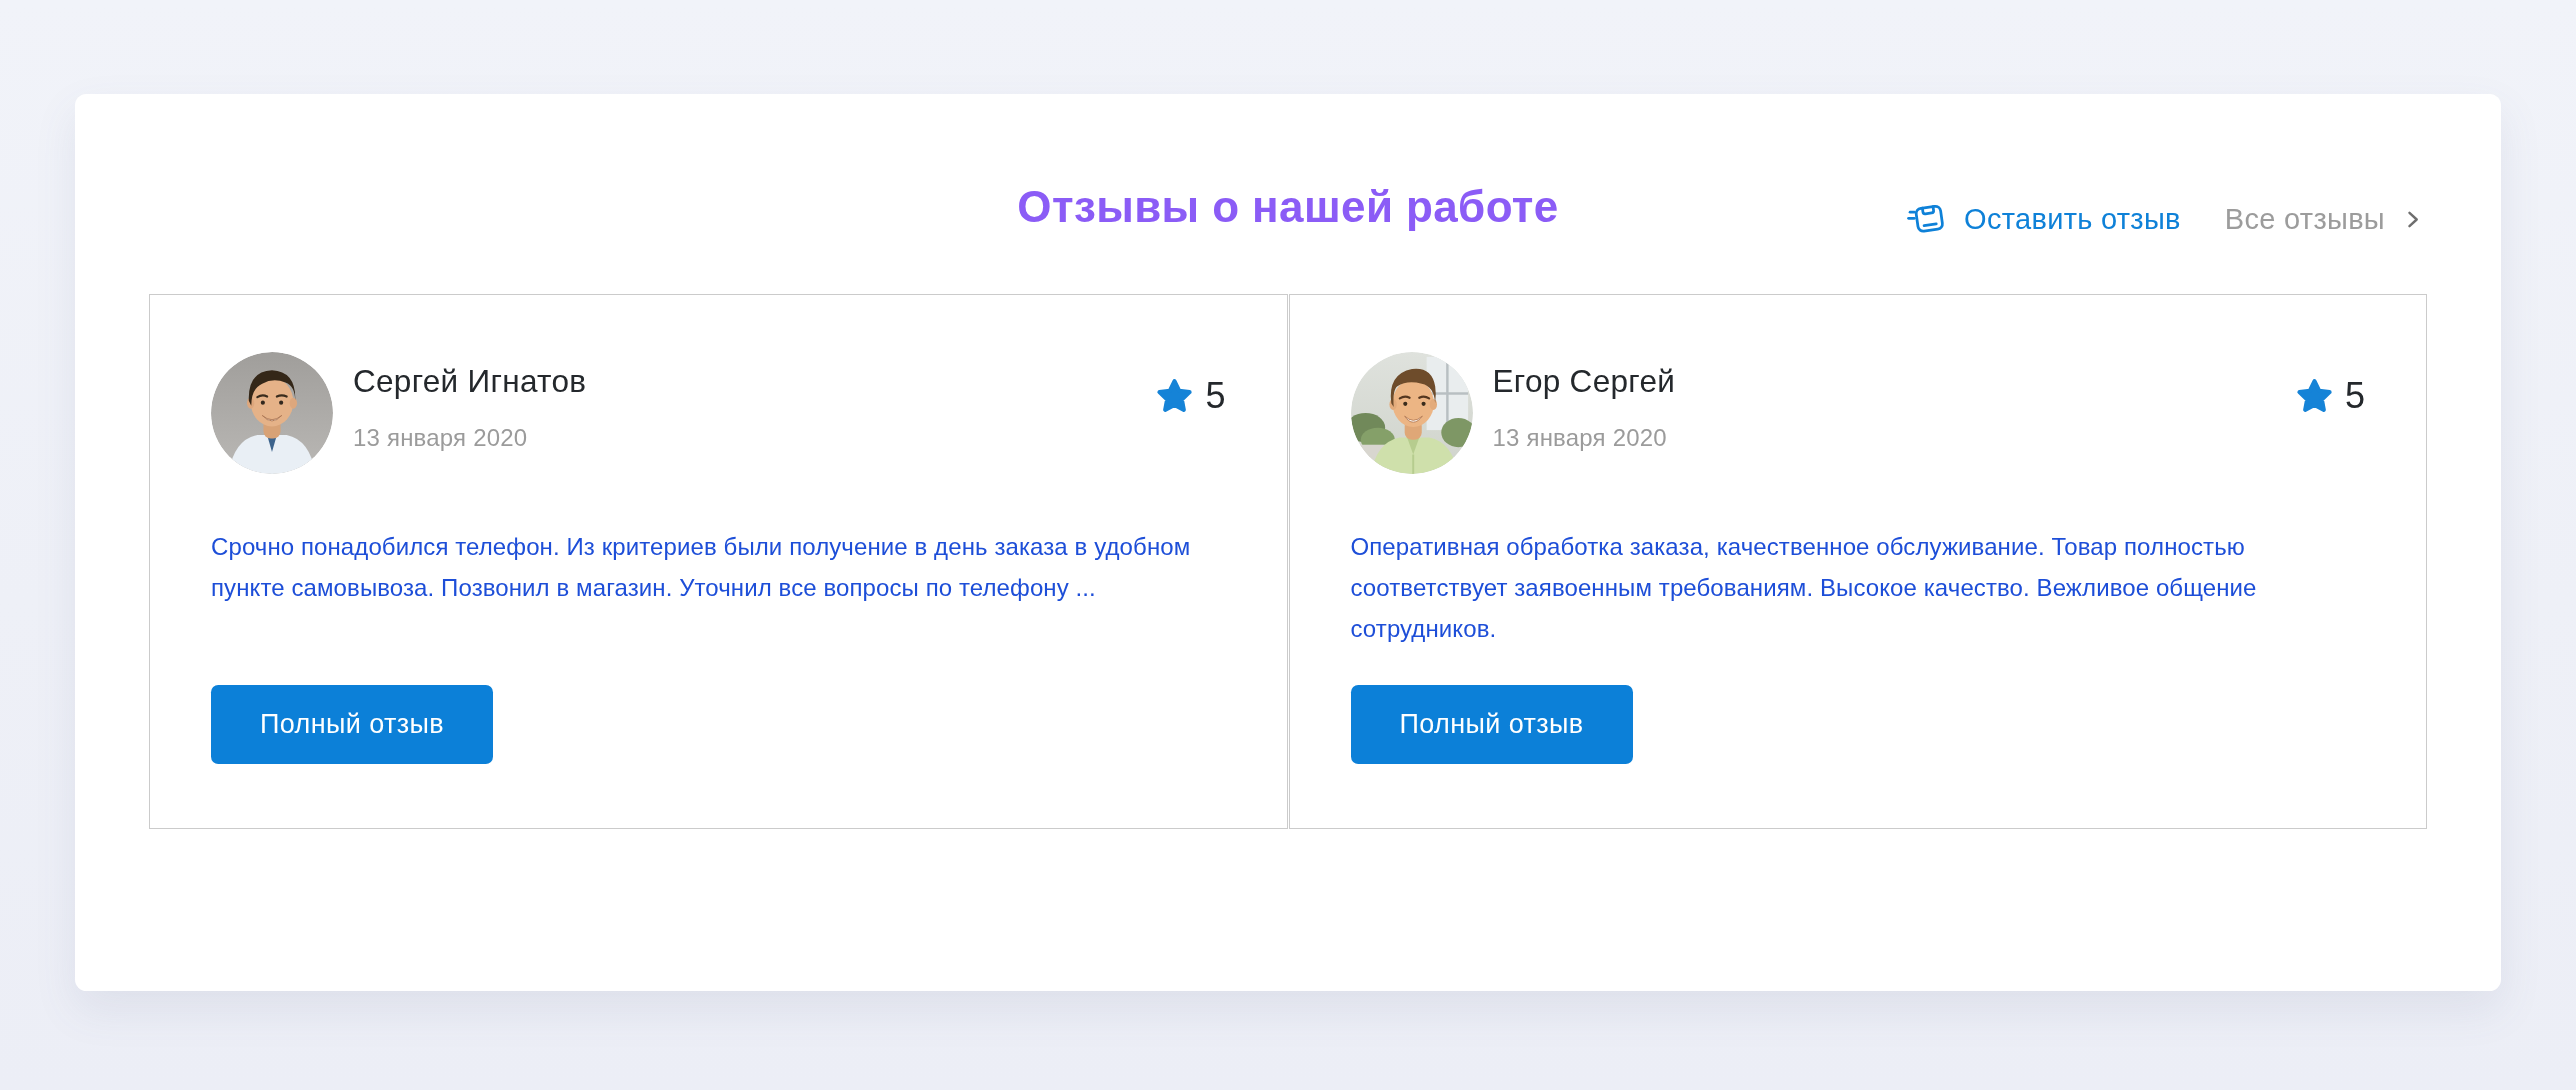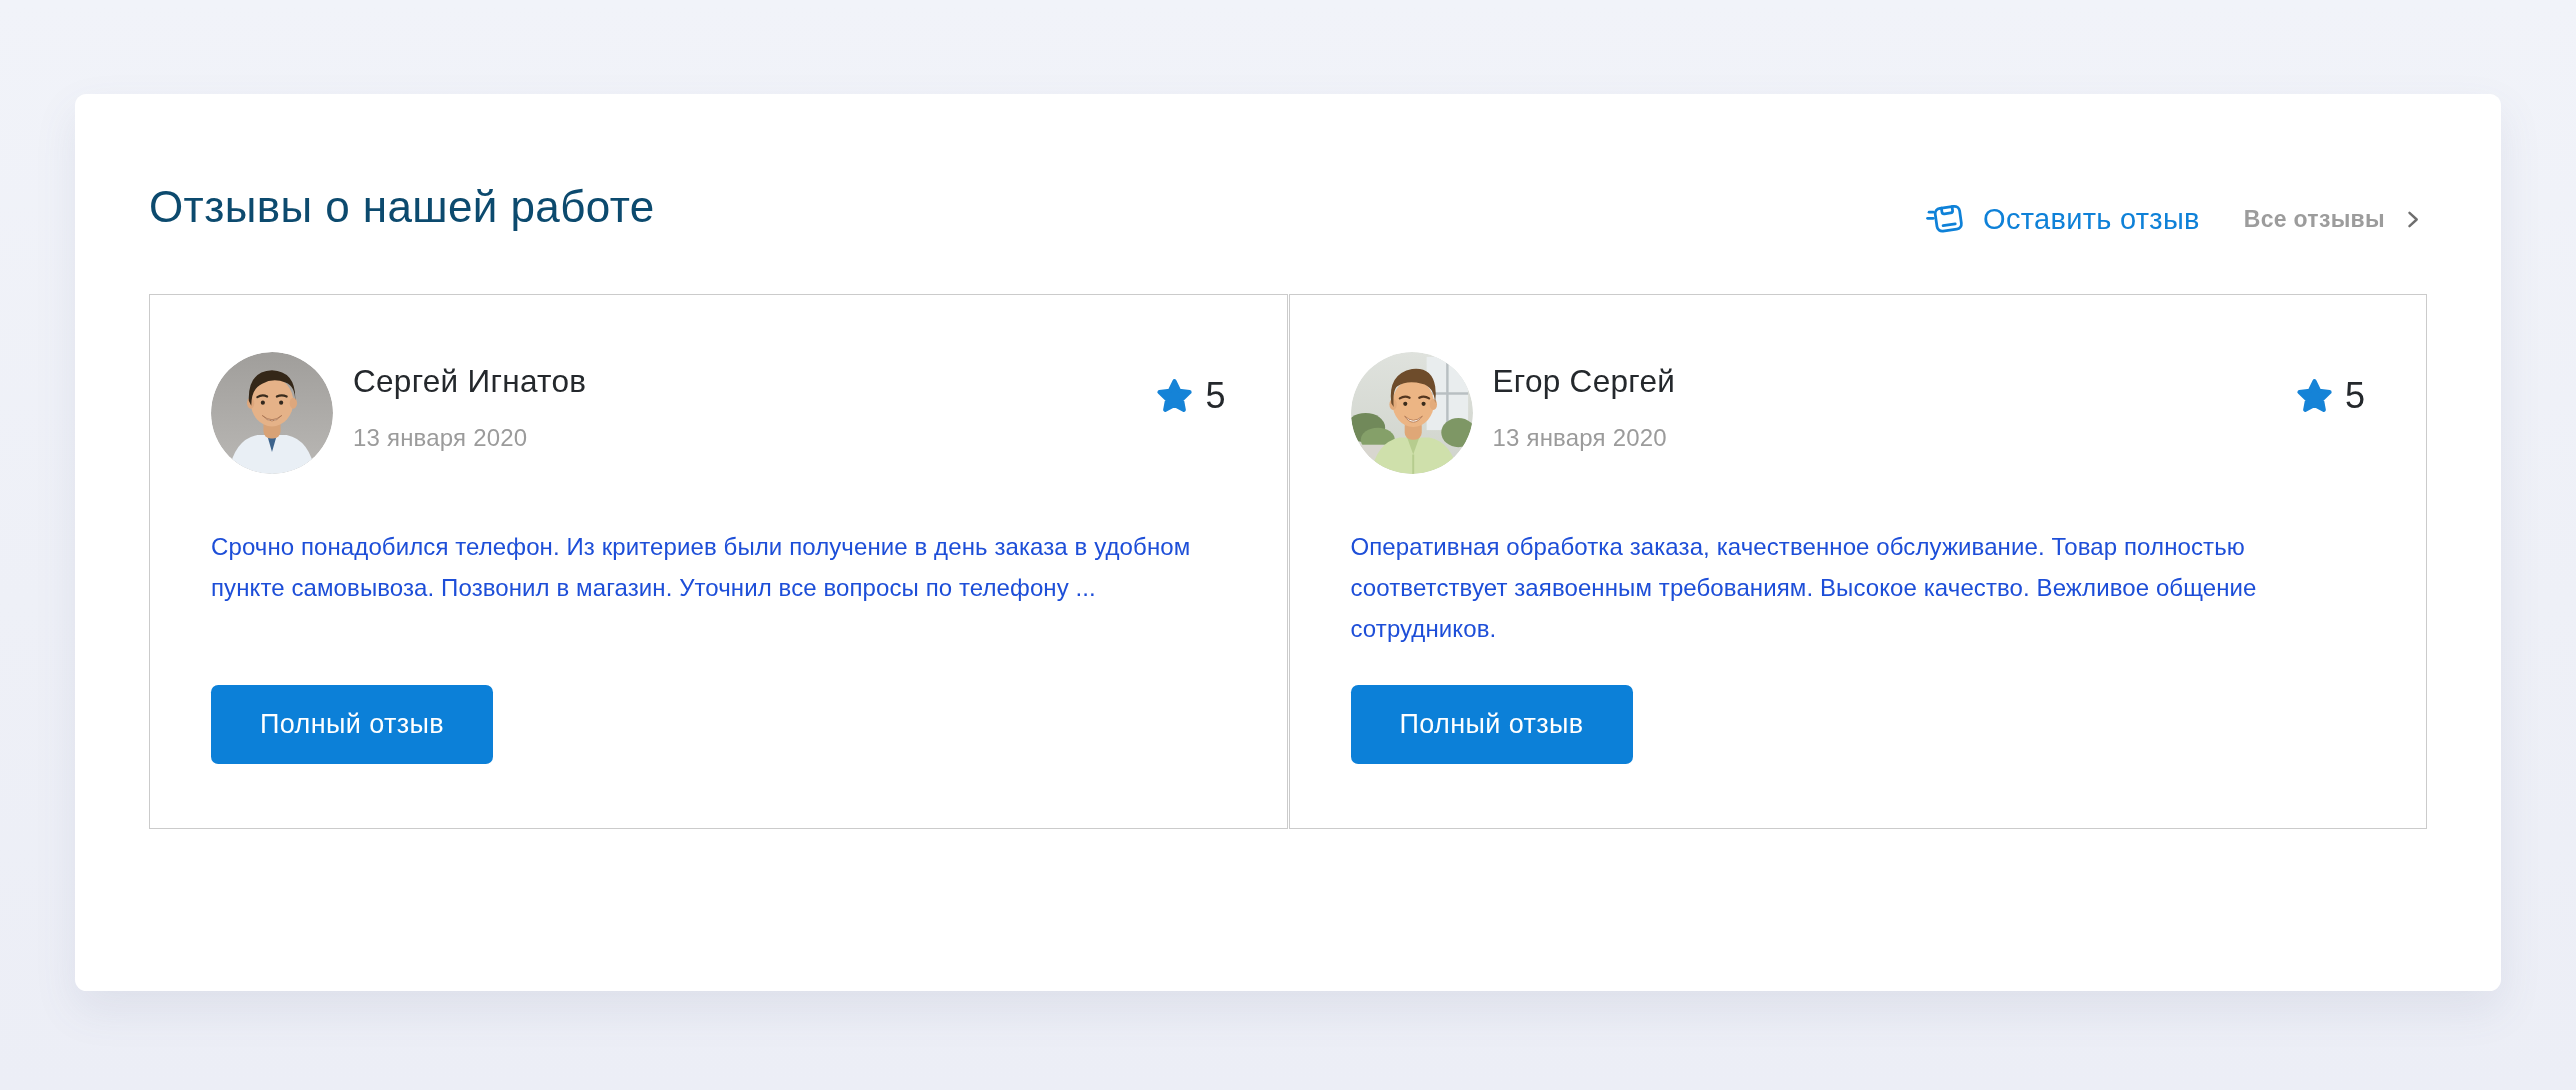--- a/index.html
+++ b/index.html
@@ -13,40 +13,40 @@
   }
   .panel {
     position:absolute; left:75px; top:94px;
     width:2426px; height:897px;
     background:#ffffff; border-radius:11.4px;
     box-shadow:0 18.6px 43px rgba(90,100,140,0.10);
     padding:0 74px;
   }
   .panel-header { position:relative; padding-top:90px; }
   .page-title {
-    font-size:44px; font-weight:400; letter-spacing:0.4px;
-    color:#0c4a6e; line-height:46px;
+    font-size:44px; font-weight:700; letter-spacing:0.4px;
+    color:#8b5cf6; line-height:46px;text-align:center;
   }
   .header-links {
     position:absolute; right:0; top:106px;
     display:flex; align-items:center;
   }
   .leave-review {
     display:flex; align-items:center; cursor:pointer;
   }
   .leave-review .box-icon { width:40px; height:39px; display:block; }
   .leave-review-label {
     margin-left:17px; font-size:29px; font-weight:500;
     color:#0e81d8; letter-spacing:0.3px;
   }
   .all-reviews {
     display:flex; align-items:center; margin-left:44px; cursor:pointer;
   }
   .all-reviews-label {
-    font-size:23px; font-weight:700; color:#9c9c9c; letter-spacing:0.3px;
+    font-size:29px; font-weight:400; color:#9c9c9c; letter-spacing:0.3px;
   }
   .all-reviews .chevron-right { width:29px; height:29px; margin-left:13px; display:block; }
 
   .cards { display:flex; gap:1px; margin-top:64px; }
   .card {
     flex:1 1 0; height:535px;
     border:1.4px solid #cbcbcb;
     padding:57px 61px; position:relative; background:#fff;
   }
   .card-head { display:flex; align-items:flex-start; }

